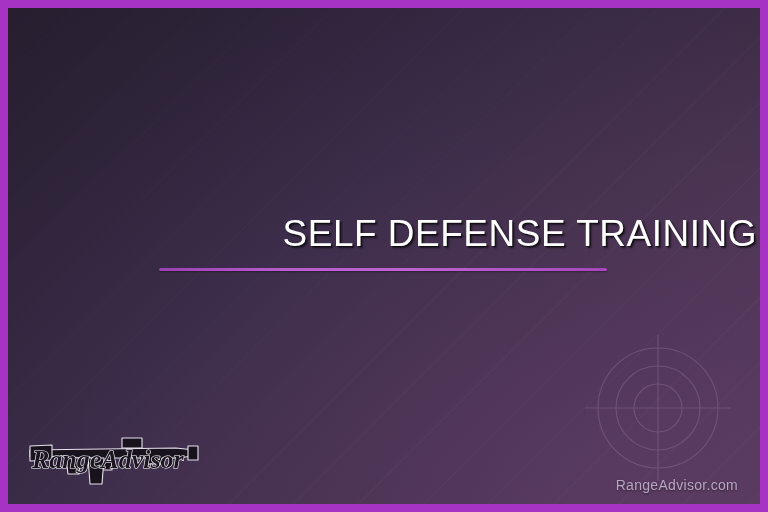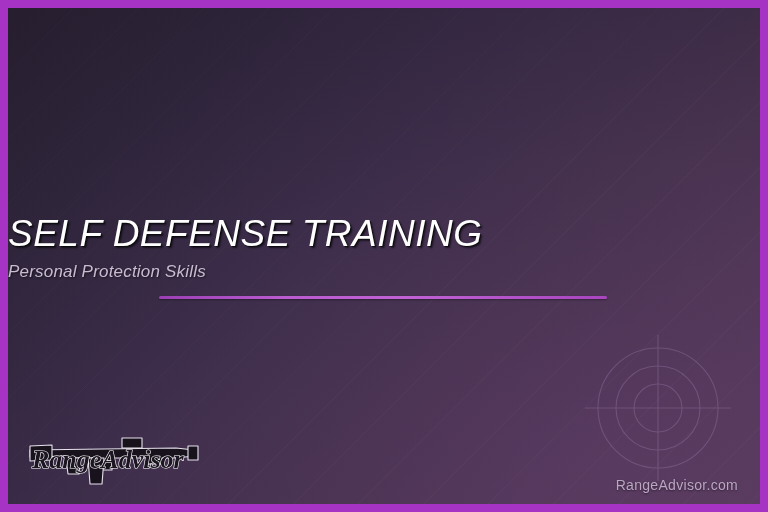--- a/index.html
+++ b/index.html
@@ -78,22 +78,21 @@
     opacity: 0.55;
     pointer-events: none;
   }
 
   
   #title-block {
     position: absolute;
     left: 0;
     right: 3px;
     top: 205px;
-    text-align: left;
-    font-style: italic;
+    text-align: right;
   }
 
   #page-title {
     margin: 0;
     font-size: 37px;
     font-weight: normal;
     letter-spacing: 0.5px;
     color: #ffffff;
     text-shadow: 2px 2px 2px rgba(0,0,0,0.62), 1px 1px 0 rgba(0,0,0,0.45);
     line-height: 1.12;
@@ -157,21 +156,20 @@
         <circle cx="73" cy="73" r="24"></circle>
         <circle cx="73" cy="73" r="42"></circle>
         <circle cx="73" cy="73" r="60"></circle>
         <line x1="73" y1="0" x2="73" y2="146"></line>
         <line x1="0" y1="73" x2="146" y2="73"></line>
       </g>
     </svg>
 
     <div id="title-block">
       <h1 id="page-title">SELF DEFENSE TRAINING</h1>
-      <h2 id="page-subtitle">Personal Protection Skills</h2>
       <div id="divider"></div>
     </div>
 
     <svg id="logo" viewBox="0 0 176 64" xmlns="http://www.w3.org/2000/svg">
       <g fill="#17121c" stroke="#e8e2ee" stroke-width="1.1" stroke-linejoin="round">
 
         <path d="M4 24 L150 22 L168 24 L168 30 L150 32 L136 32 L136 38 L120 38
                  L120 32 L86 32 L86 44 L74 44 L74 32 L40 32 L40 30 L4 31 Z"></path>
 
         <path d="M96 12 L116 12 L116 22 L96 22 Z"></path>

